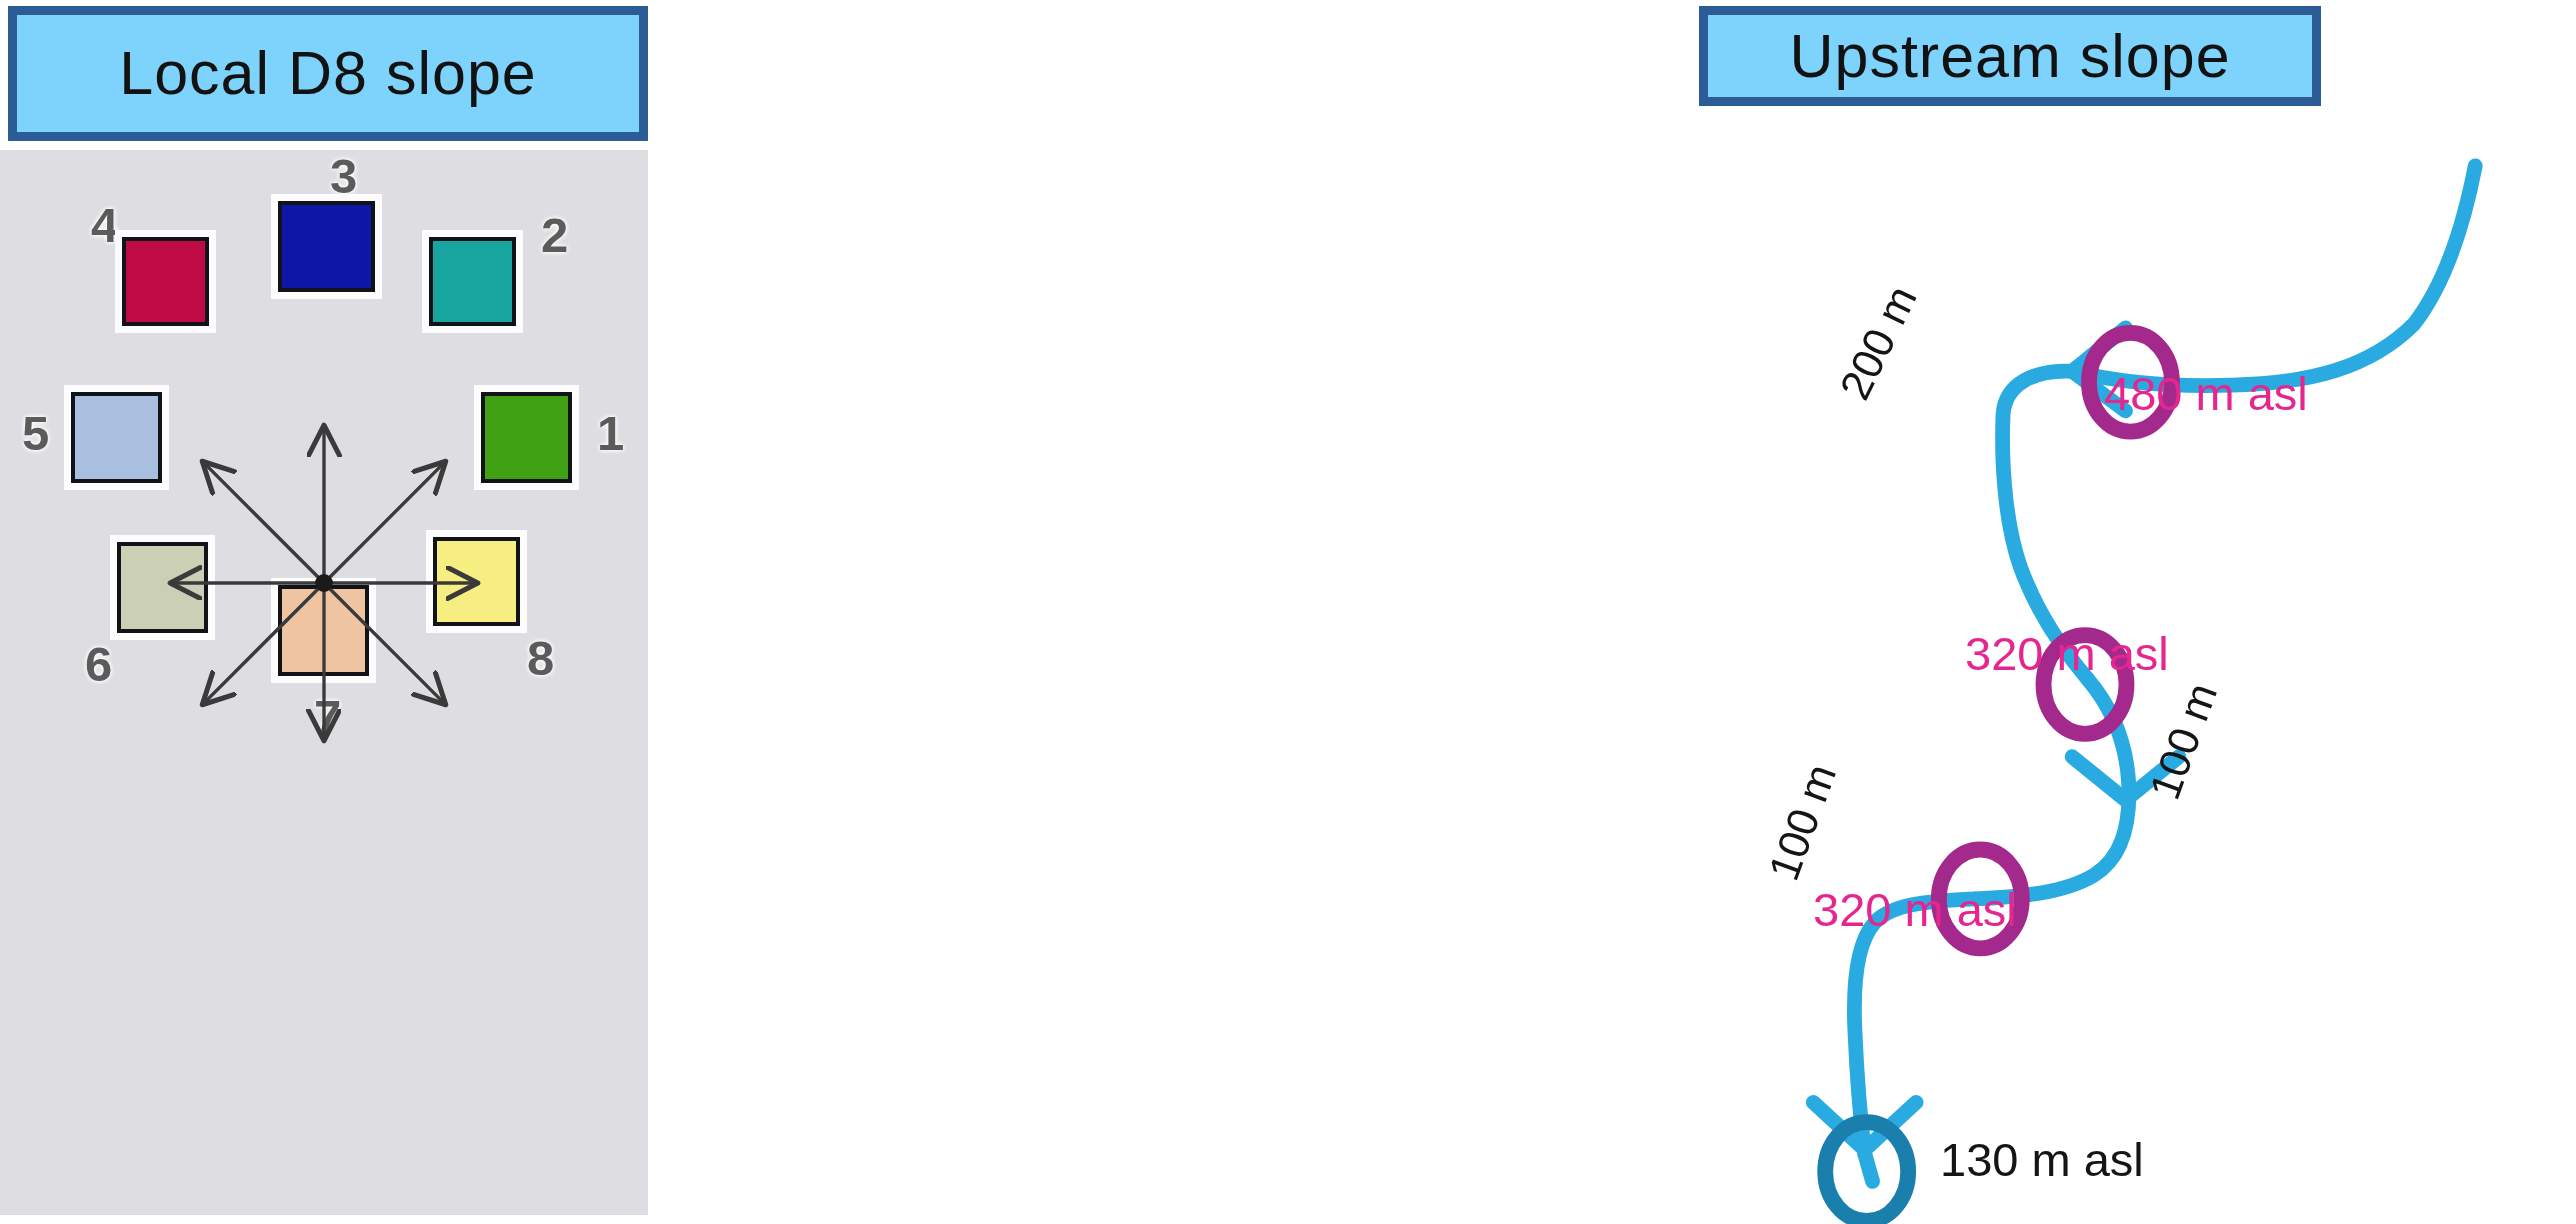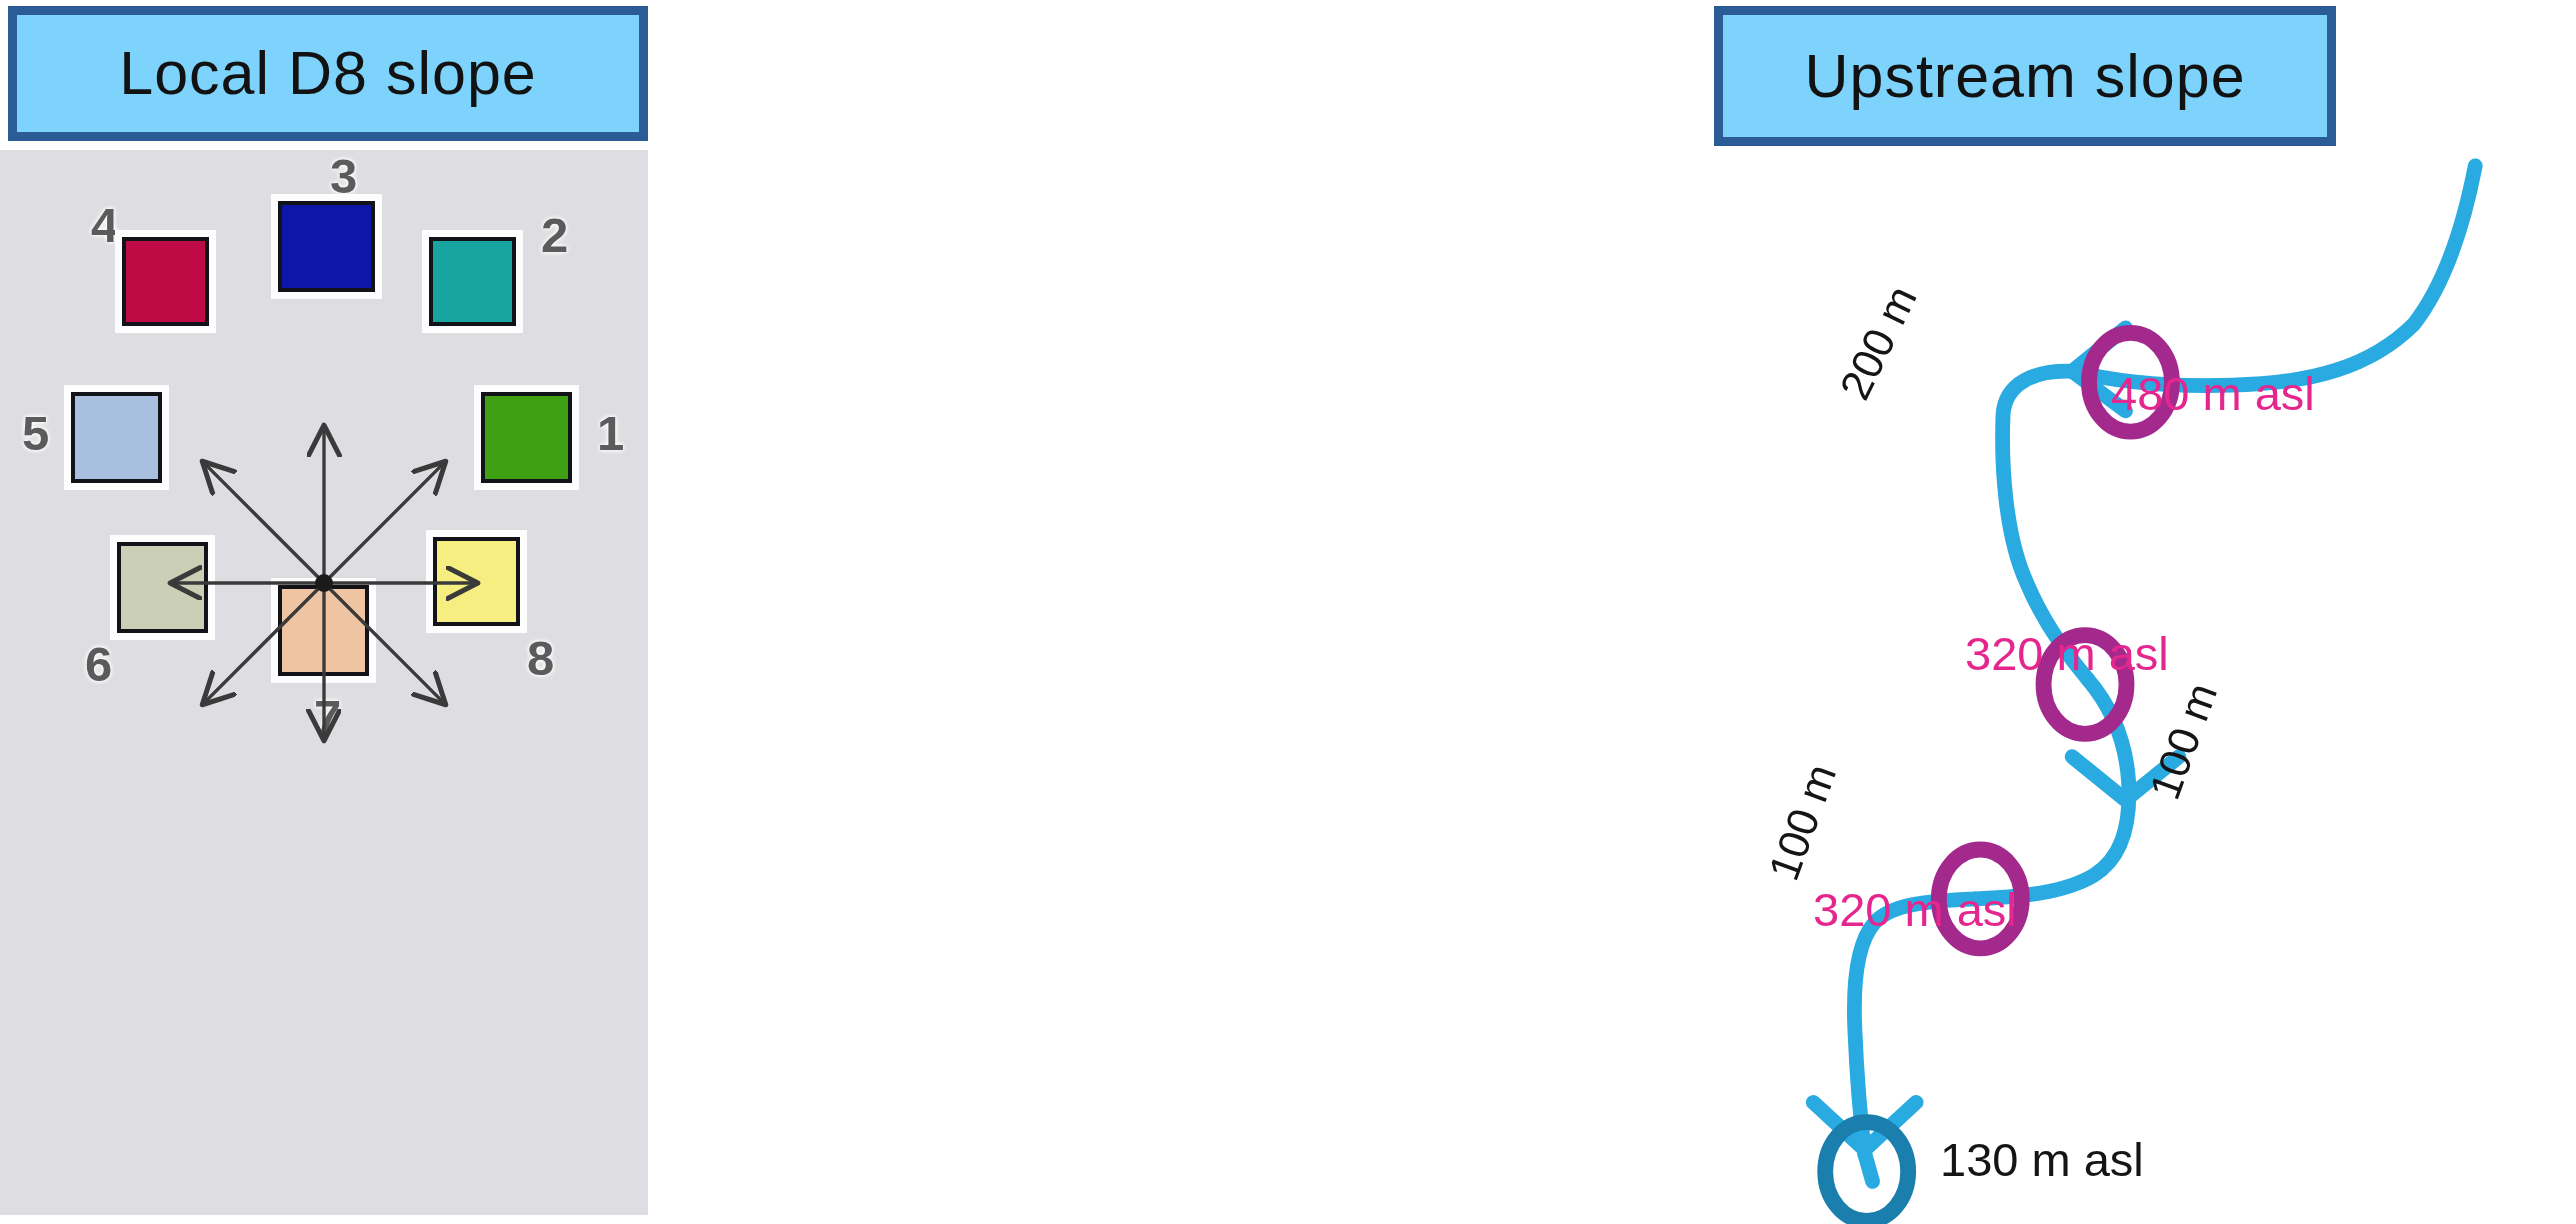--- a/index.html
+++ b/index.html
@@ -28,21 +28,21 @@
     font-weight:300;
     color:#121212;
     letter-spacing:1px;
     white-space:nowrap;
     line-height:1;
   }
 
   #left-title-box{left:8px;top:6px;width:640px;height:135px;}
   #left-title-box .title-text{font-size:61px;}
 
-  #right-title-box{left:35px;top:6px;width:622px;height:140px;justify-content:center;}
+  #right-title-box{left:20px;top:6px;width:622px;height:100px;justify-content:center;}
   #right-title-box .title-text{font-size:61px;}
 
   
   #d8-stage{
     position:absolute;left:0;top:150px;width:648px;height:1065px;
     background:#DEDEE2;
   }
 
   
   .cell{
@@ -160,21 +160,21 @@
       <path d="M136,966 L188,1014 L240,966"></path>
       <path d="M188,1018 L196,1046"></path>
     </g>
 
     <ellipse cx="457" cy="237" rx="42" ry="50" fill="none" stroke="#A32A8C" stroke-width="16"></ellipse>
     <ellipse cx="411" cy="543" rx="42" ry="50" fill="none" stroke="#A32A8C" stroke-width="16"></ellipse>
     <ellipse cx="305" cy="760" rx="42" ry="50" fill="none" stroke="#A32A8C" stroke-width="16"></ellipse>
     <ellipse cx="190" cy="1036" rx="42" ry="50" fill="none" stroke="#1B7FAE" stroke-width="16"></ellipse>
   </svg>
 
-  <span class="lab lab-asl" style="left:425px;top:370px;margin-left:7px;">480 m asl</span>
+  <span class="lab lab-asl" style="left:425px;top:370px;">480 m asl</span>
   <span class="lab lab-asl" style="left:286px;top:630px;">320 m asl</span>
   <span class="lab lab-asl" style="left:134px;top:886px;">320 m asl</span>
   <span class="lab lab-asl-dark" style="left:261px;top:1136px;">130 m asl</span>
 
   <span class="lab lab-dist" style="left:154px;top:387px;transform:rotate(-64deg);transform-origin:left top;">200 m</span>
   <span class="lab lab-dist" style="left:464px;top:790px;transform:rotate(-70deg);transform-origin:left top;">100 m</span>
   <span class="lab lab-dist" style="left:83px;top:871px;transform:rotate(-70deg);transform-origin:left top;">100 m</span>
 
 </div>
 

